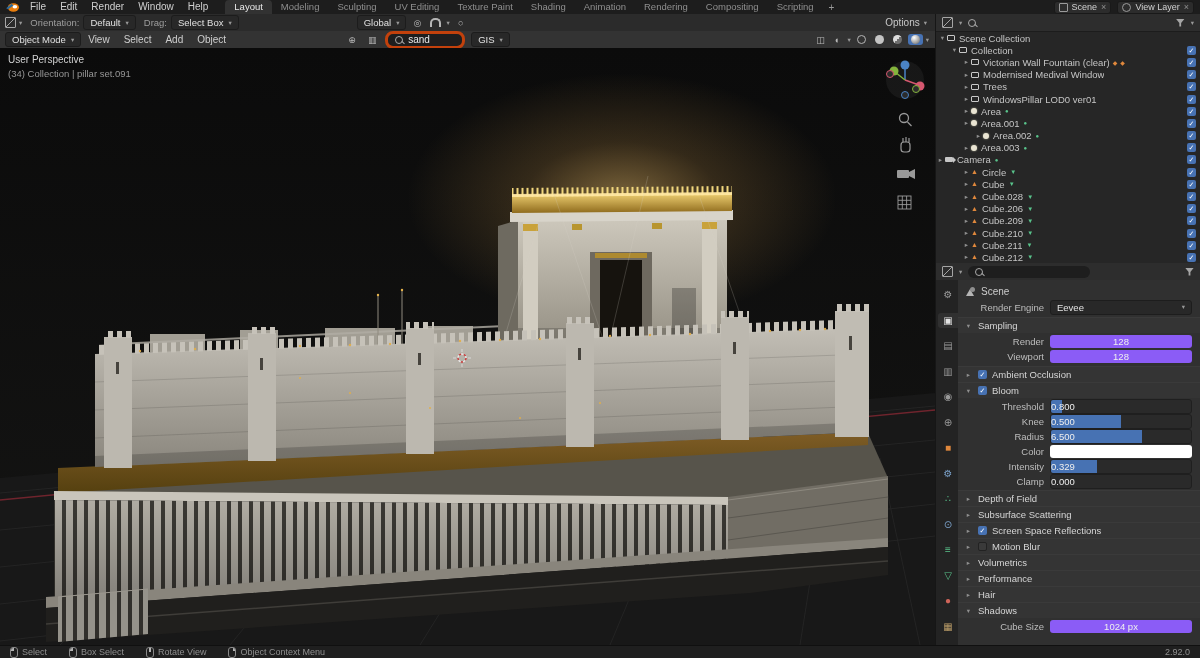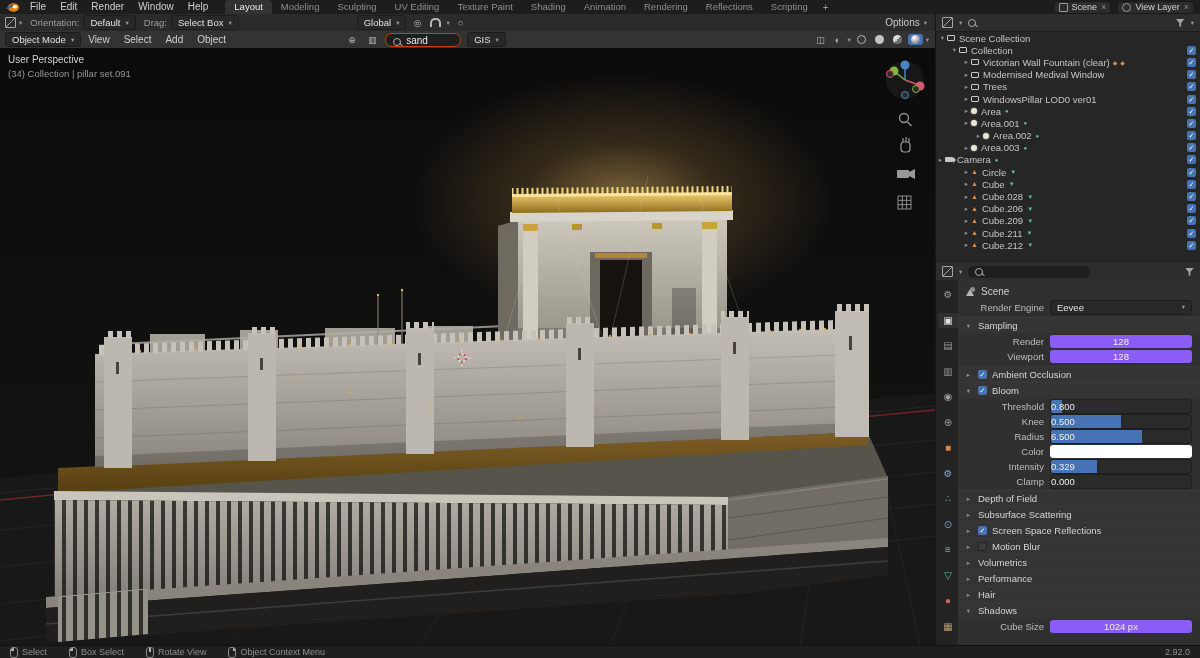--- a/index.html
+++ b/index.html
@@ -22,21 +22,21 @@
   .row3{left:0;top:31px;width:935px;height:17px;background:#333333;display:flex;align-items:center;}
   .glabel{color:#9e9e9e;font-size:9.5px;margin:0 4px 0 8px;}
   .dd{display:flex;align-items:center;gap:5px;background:#282828;border:1px solid #1c1c1c;border-radius:3px;height:13px;padding:0 6px;color:#e0e0e0;font-size:9.5px;white-space:nowrap;}
   .caret{font-size:6.5px;color:#999;}
   .edbtn{display:flex;align-items:center;gap:3px;margin-left:5px;}
   .edic{width:9px;height:9px;border:1px solid #a5a5a5;border-radius:1px;background:linear-gradient(135deg,transparent 47%,#a5a5a5 47%,#a5a5a5 53%,transparent 53%);}
   .icbtn{display:flex;align-items:center;justify-content:center;width:14px;height:13px;color:#b9b9b9;font-size:9px;}
   .mag{width:6px;height:6px;border:1px solid #a9a9a9;border-radius:50%;position:relative;flex:none;}
   .mag::after{content:"";position:absolute;width:4px;height:1.2px;background:#a9a9a9;transform:rotate(45deg);right:-3px;bottom:-1px;}
   .magnet{width:7px;height:7px;border:2px solid #b5b5b5;border-bottom:none;border-radius:5px 5px 0 0;}
-  .vsearch{display:flex;align-items:flex-end;gap:5px;background:#1e1e1e;border:1px solid #c2410c;border-radius:8px;height:12px;padding:0 7px;color:#e8e8e8;min-width:60px;}
+  .vsearch{display:flex;align-items:center;gap:5px;background:#1e1e1e;border:3px solid #c2410c;border-radius:8px;height:12px;padding:0 7px;color:#e8e8e8;min-width:60px;}
   .menus{display:flex;}
   .sphw{display:flex;align-items:center;padding:1px 3px;border-radius:3px;}
   .sphw.active{background:#4772b3;}
   .sph{width:9px;height:9px;border-radius:50%;}
   .sph-wire{border:1px solid #b5b5b5;box-sizing:border-box;}
   .sph-solid{background:#c4c4c4;}
   .sph-mat{background:linear-gradient(135deg,#dcdcdc 50%,#6f6f6f 50%);}
   .sph-rend{background:radial-gradient(circle at 35% 30%,#ffffff,#5f5f5f);}
   
   .outliner{left:935px;top:14px;width:265px;height:249px;background:#262626;border-left:1px solid #161616;box-sizing:border-box;}
@@ -118,21 +118,21 @@
       </span>
     <span class="ws-tabs" id="ws-tabs">
         <span class="ws-tab active">Layout</span>
         <span class="ws-tab">Modeling</span>
         <span class="ws-tab">Sculpting</span>
         <span class="ws-tab">UV Editing</span>
         <span class="ws-tab">Texture Paint</span>
         <span class="ws-tab">Shading</span>
         <span class="ws-tab">Animation</span>
         <span class="ws-tab">Rendering</span>
-        <span class="ws-tab">Reflections</span>
+        <span class="ws-tab">Compositing</span>
         <span class="ws-tab">Scripting</span>
       </span>
     <span class="ws-add">+</span>
     <span style="margin-left:auto"></span>
     <span class="tb-pill">
       <span class="pill-ic"></span>
       <span>Scene</span>
       <span class="pill-x">×</span>
     </span>
     <span class="tb-pill" style="margin-right:6px">
@@ -570,20 +570,28 @@
           <span class="ol-caret">▸</span>
           <span class="ic ic-mesh">▲</span>
           <span class="ol-label">Cube.209</span>
           <span class="ol-data">▼</span>
           <span class="ol-sp"></span>
           <span class="cb">✓</span>
         </div>
         <div class="ol-row" style="padding-left: 26px;">
           <span class="ol-caret">▸</span>
           <span class="ic ic-mesh">▲</span>
+          <span class="ol-label">Cube.210</span>
+          <span class="ol-data">▼</span>
+          <span class="ol-sp"></span>
+          <span class="cb">✓</span>
+        </div>
+        <div class="ol-row" style="padding-left: 26px;">
+          <span class="ol-caret">▸</span>
+          <span class="ic ic-mesh">▲</span>
           <span class="ol-label">Cube.211</span>
           <span class="ol-data">▼</span>
           <span class="ol-sp"></span>
           <span class="cb">✓</span>
         </div>
         <div class="ol-row" style="padding-left: 26px;">
           <span class="ol-caret">▸</span>
           <span class="ic ic-mesh">▲</span>
           <span class="ol-label">Cube.212</span>
           <span class="ol-data">▼</span>

